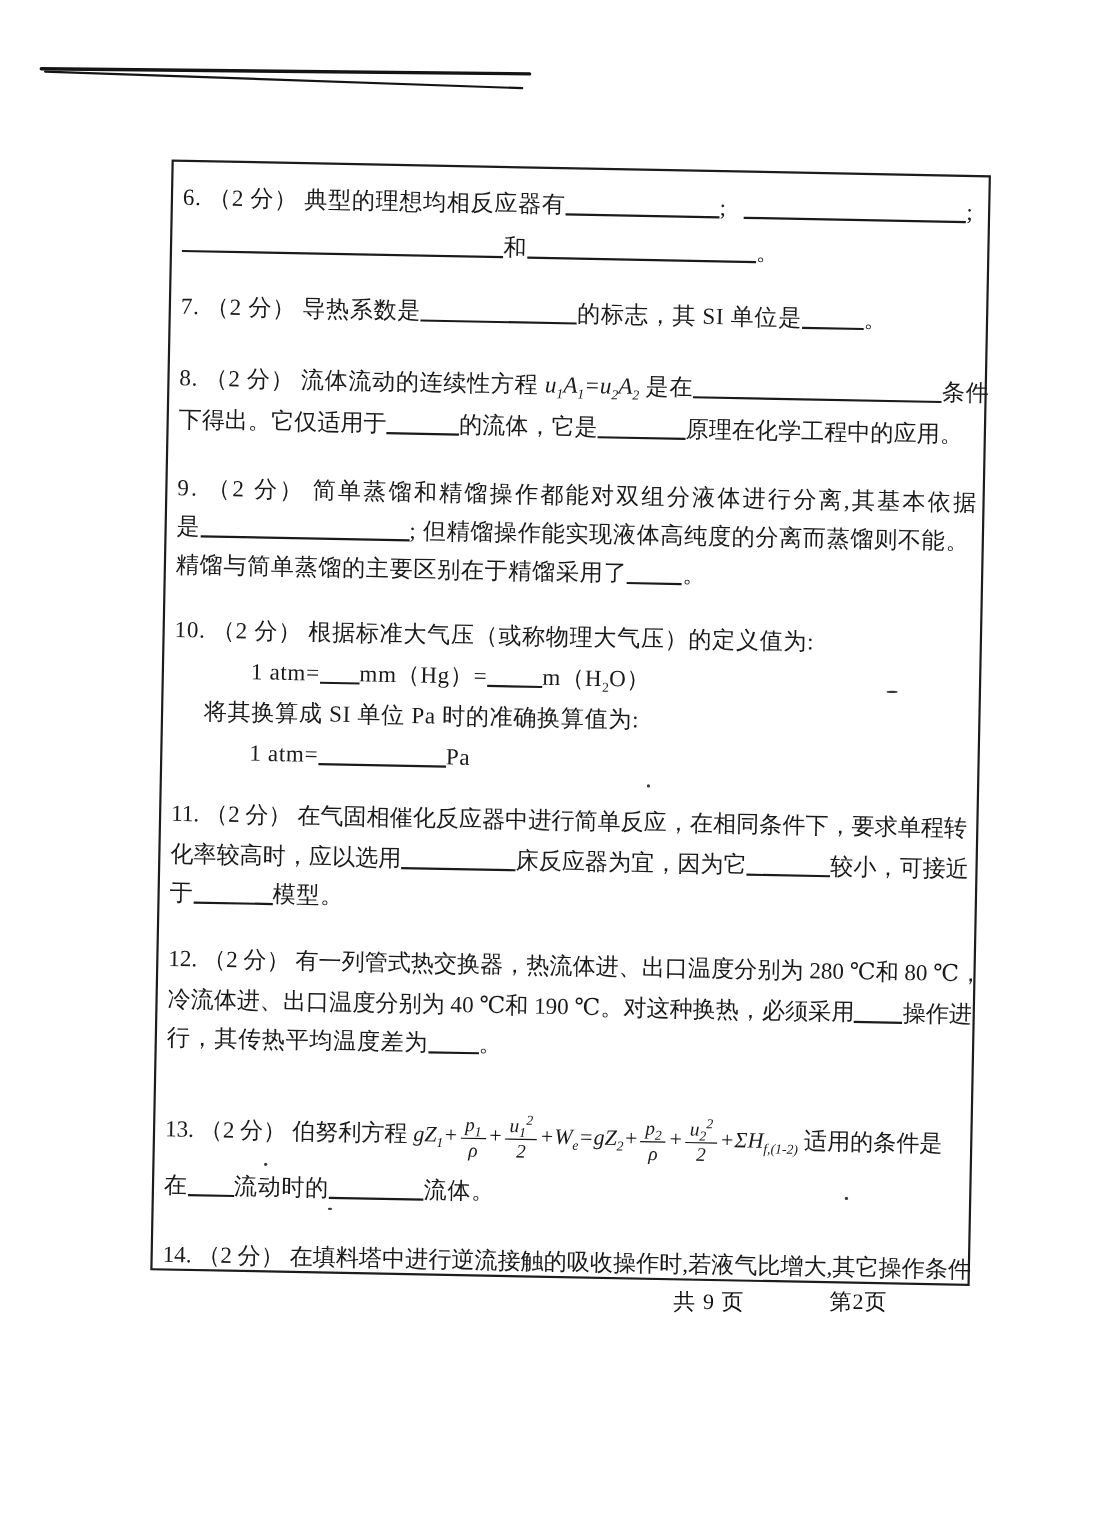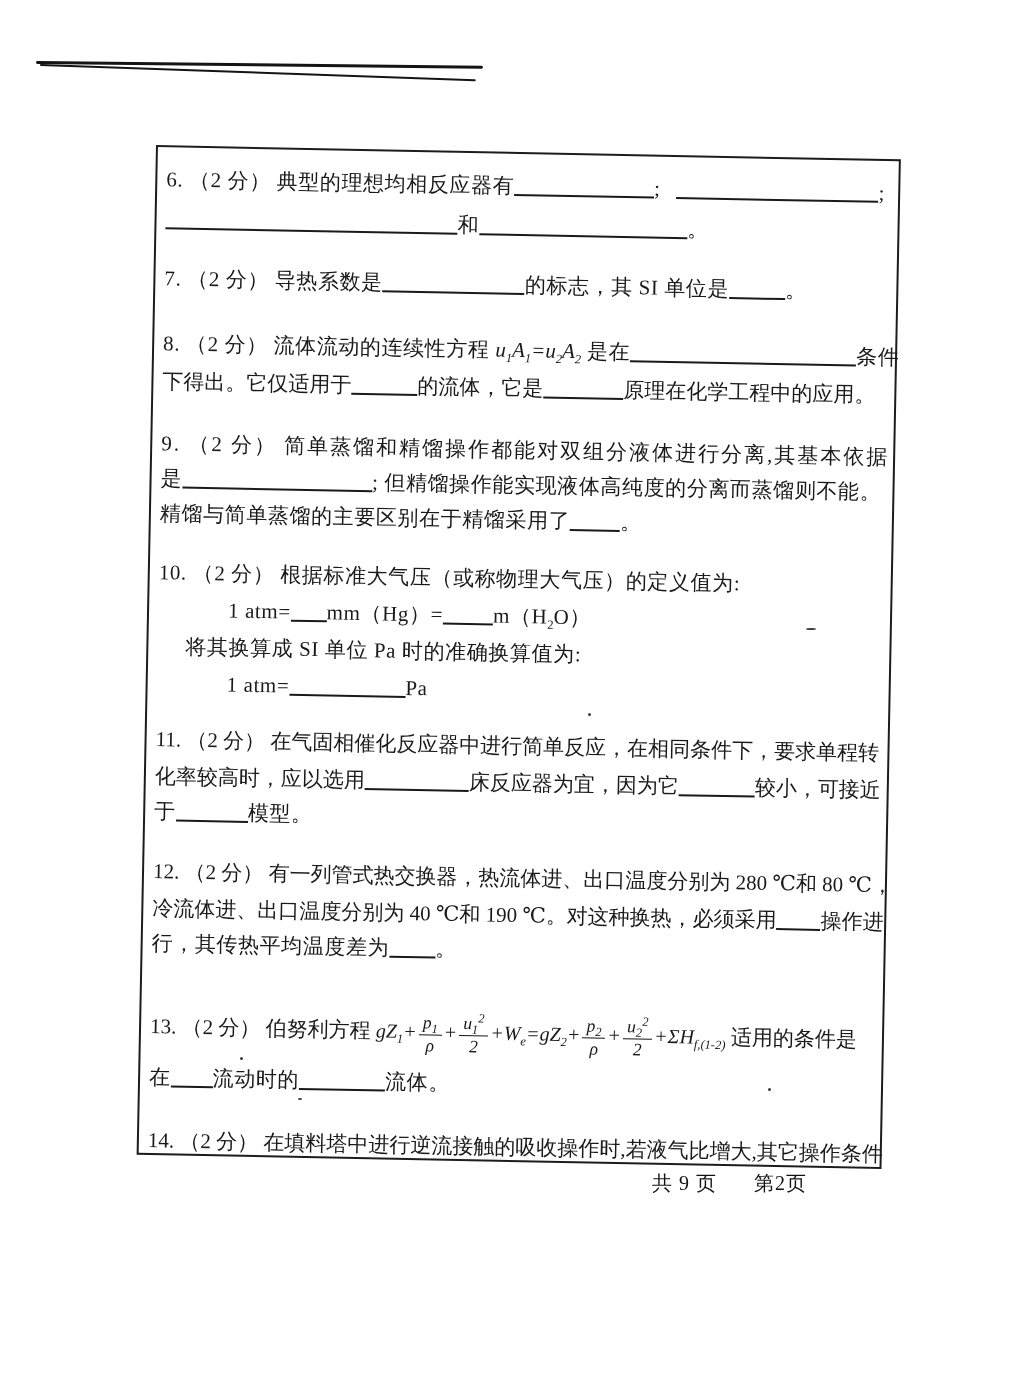--- a/index.html
+++ b/index.html
@@ -101,14 +101,14 @@
           <span class="num">u<sub>2</sub><sup>2</sup></span>
           <span class="den">2</span>
         </span><span class="mi">+ΣH<sub>f,(1-2)</sub></span><span class="txt"> 适用的条件是</span></div>
       <div class="q-line" style="height: 37px; line-height: 37px;"><span class="txt">在</span><span class="blank" style="width: 42px;"></span><span class="txt">流动时的</span><span class="blank" style="width: 86px;"></span><span class="txt">流体。</span></div>
     </div>
     <div class="question" style="top: 980px;">
       <div class="q-line tight" style="height: 26px; line-height: 26px;"><span class="txt">14.  （2 分） 在填料塔中进行逆流接触的吸收操作时,若液气比增大,其它操作条件</span></div>
     </div>
   </div>
 
-<span class="footer-item" style="left:652px;">共 9 页</span>
+<span class="footer-item" style="left:612px;">共 9 页</span>
 <span class="footer-item" style="left:754px;">第2页</span>
 
 </body></html>

